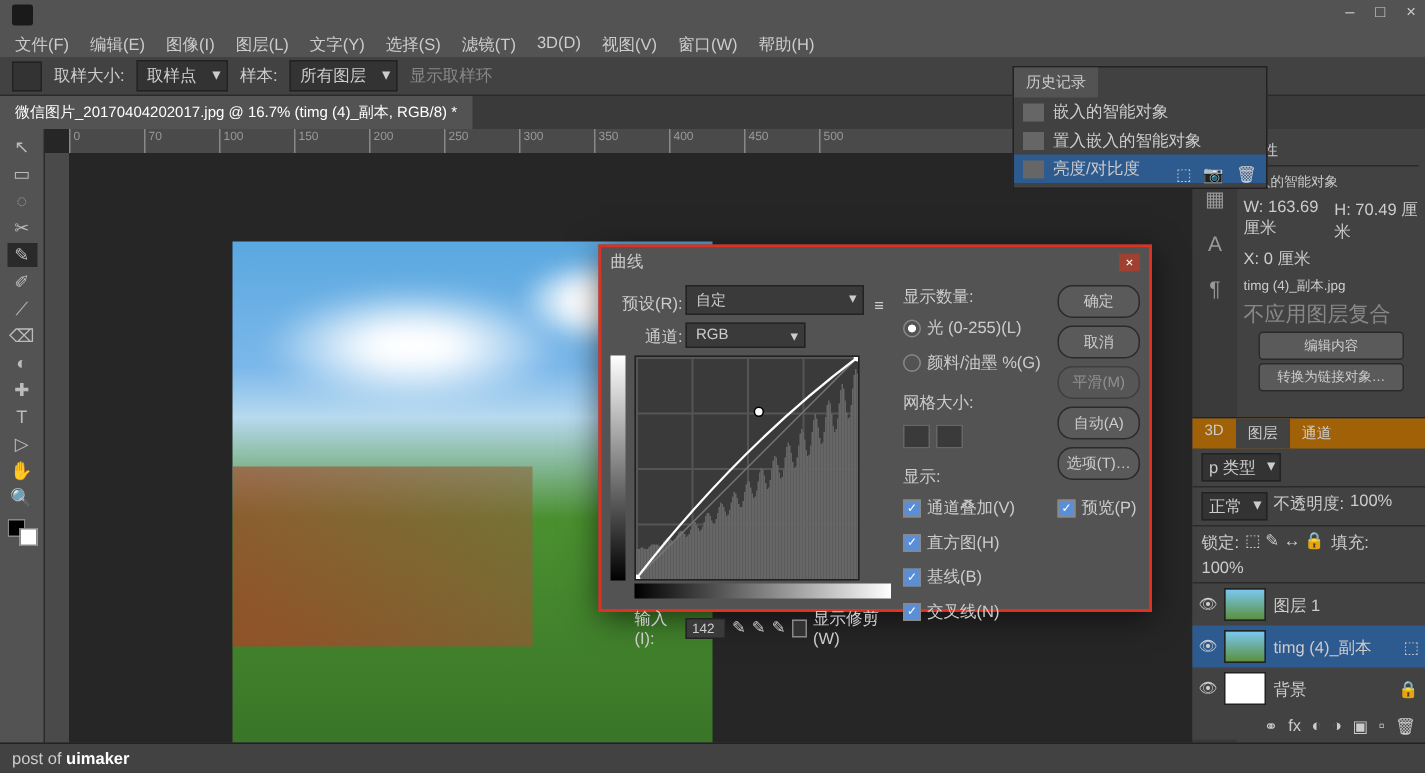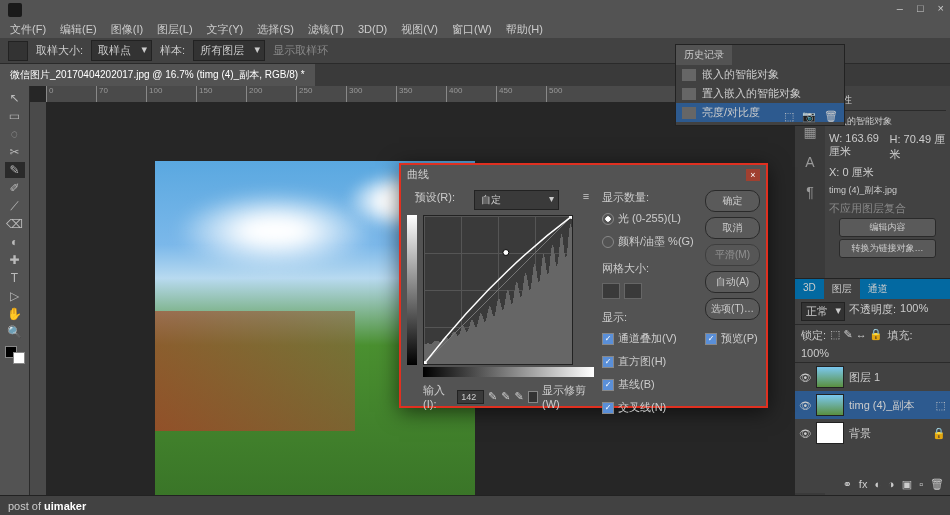--- a/index.html
+++ b/index.html
@@ -42,21 +42,21 @@
 .history-panel .tab{background:#535353;padding:3px 8px;font-size:10px;display:inline-block}
 .hist-item{display:flex;align-items:center;padding:2px 6px;gap:6px;font-size:10px}
 .hist-item.sel{background:#2d5a8f;color:#fff}
 .hist-item .ic{width:14px;height:12px;background:#666}
 .hist-foot{position:absolute;bottom:2px;right:6px;display:flex;gap:8px;font-size:11px}
 .curves-dialog{position:absolute;top:163px;left:399px;width:369px;height:245px;background:#535353;border:2px solid #e03020;z-index:10;box-shadow:0 4px 20px rgba(0,0,0,0.6)}
 .dlg-title{background:#535353;padding:2px 6px;font-size:10px;display:flex;justify-content:space-between;align-items:center}
 .dlg-close{width:14px;height:12px;background:#a04030;color:#fff;text-align:center;font-size:9px;line-height:12px}
 .dlg-body{padding:6px;display:flex;gap:8px}
 .dlg-left{flex:1}
-.dlg-row{display:flex;align-items:flex-start;gap:19px;margin-bottom:5px;font-size:10px}
+.dlg-row{display:flex;align-items:flex-end;gap:2px;margin-bottom:5px;font-size:10px}
 .dlg-row label{width:48px;text-align:right}
 .dlg-sel{background:#3a3a3a;border:1px solid #222;padding:2px 20px 2px 6px;flex:1;position:relative;font-size:10px}
 .dlg-sel::after{content:'▾';position:absolute;right:4px}
 .curve-area{display:flex;gap:4px;margin-top:4px}
 .curve-labels{width:42px;font-size:9px;text-align:right;display:flex;flex-direction:column;justify-content:flex-end;gap:2px}
 .cv-container{flex:1}
 .cv-icons{display:flex;gap:4px;margin-bottom:2px}
 .cv-icons span{width:14px;height:14px;background:#444;display:inline-block}
 .curve-graph{width:150px;height:150px;background:#3a3a3a;border:1px solid #222;position:relative}
 .curve-graph::before{content:'';position:absolute;inset:0;background-image:linear-gradient(#555 1px,transparent 1px),linear-gradient(90deg,#555 1px,transparent 1px);background-size:37px 37px}
@@ -70,21 +70,21 @@
 .dlg-right{width:95px;display:flex;flex-direction:column;gap:4px;font-size:10px}
 .btn{background:#5a5a5a;border:1px solid #2a2a2a;border-radius:10px;padding:3px 0;text-align:center;font-size:10px}
 .radio,.check{display:flex;align-items:center;gap:4px;font-size:10px;margin:2px 0}
 .radio::before{content:'';width:10px;height:10px;border:1px solid #888;border-radius:50%}
 .radio.on::before{background:radial-gradient(#fff 35%,transparent 40%)}
 .check::before{content:'';width:10px;height:10px;border:1px solid #888;background:#333}
 .check.on::before{content:'✓';background:#5a8fd8;color:#fff;font-size:8px;text-align:center;line-height:10px}
 .grid-icons{display:flex;gap:4px;margin:3px 0}
 .grid-icons span{width:18px;height:16px;border:1px solid #666;background:#3a3a3a}
 .layers-panel{position:absolute;bottom:22px;right:0;width:155px;height:215px;background:#424242;border-top:1px solid #222;z-index:4}
-.layers-panel .tabs{display:flex;background:#0369a1}
+.layers-panel .tabs{display:flex;background:#a16207}
 .layers-panel .tabs span{padding:3px 8px;font-size:10px}
 .layers-panel .tabs .active{background:#424242}
 .lyr-controls{padding:3px 6px;font-size:9px;display:flex;gap:4px;flex-wrap:wrap;border-bottom:1px solid #2a2a2a}
 .lyr-sel{background:#333;border:1px solid #222;padding:1px 16px 1px 4px;position:relative}
 .lyr-sel::after{content:'▾';position:absolute;right:3px}
 .layer{display:flex;align-items:center;padding:3px 4px;gap:5px;font-size:10px}
 .layer.sel{background:#2d5a8f}
 .layer .eye{width:12px;font-size:10px}
 .layer .thumb{width:28px;height:22px;background:linear-gradient(#7bc8f0,#5a9040);border:1px solid #222}
 .layer .thumb.bg{background:#fff}
@@ -185,21 +185,21 @@
       <div class="hdr">属性</div>
       <div style="font-size:9px;margin-bottom:4px">嵌入的智能对象</div>
       <div class="row">
         <span><span>W:</span> <span>163.69 厘米</span></span>
         <span><span>H:</span> <span>70.49 厘米</span></span>
       </div>
       <div class="row">
           <span><span>X:</span> <span>0 厘米</span></span>
         </div>
       <div style="font-size:9px;margin:4px 0">timg (4)_副本.jpg</div>
-      <div style="font-size:11px;color:#888">不应用图层复合</div>
+      <div style="font-size:14px;color:#888">不应用图层复合</div>
       <div class="pbtn">编辑内容</div>
       <div class="pbtn">转换为链接对象…</div>
     </div>
   </div>
 </div>
 
 <div class="history-panel">
   <div class="tab">历史记录</div>
   <div class="hist-item">
       <div class="ic"></div>
@@ -224,20 +224,24 @@
   <div class="dlg-title">
     <span>曲线</span>
     <div class="dlg-close">×</div>
   </div>
   <div class="dlg-body">
     <div class="dlg-left">
       <div class="dlg-row">
         <label>预设(R):</label>
         <div class="dlg-sel">自定</div>
         <span style="width:16px;text-align:center">≡</span>
+      </div>
+      <div class="dlg-row">
+        <label>通道:</label>
+        <div class="dlg-sel" style="flex:0 0 80px">RGB</div>
       </div>
       <div class="curve-area">
         <div class="gradient-v"></div>
         <div class="cv-container">
           <div class="curve-graph">
             <div class="histogram" id="histo">
                 <div class="histo-bar" style="left: 0px; height: 20px;"></div>
                 <div class="histo-bar" style="left: 1px; height: 20.1243px;"></div>
                 <div class="histo-bar" style="left: 2px; height: 20.3664px;"></div>
                 <div class="histo-bar" style="left: 3px; height: 20.5701px;"></div>
@@ -448,20 +452,23 @@
   </div>
 </div>
 
 <div class="layers-panel">
   <div class="tabs">
     <span>3D</span>
     <span class="active">图层</span>
     <span>通道</span>
   </div>
   <div class="lyr-controls">
+    <div class="lyr-sel">p 类型</div>
+  </div>
+  <div class="lyr-controls">
     <div class="lyr-sel">正常</div>
     <span>不透明度:</span>
       <span>100%</span>
   </div>
   <div class="lyr-controls">
     <span>锁定:</span>
       <span>⬚ ✎ ↔ 🔒</span>
     <span>填充:</span>
       <span>100%</span>
   </div>

